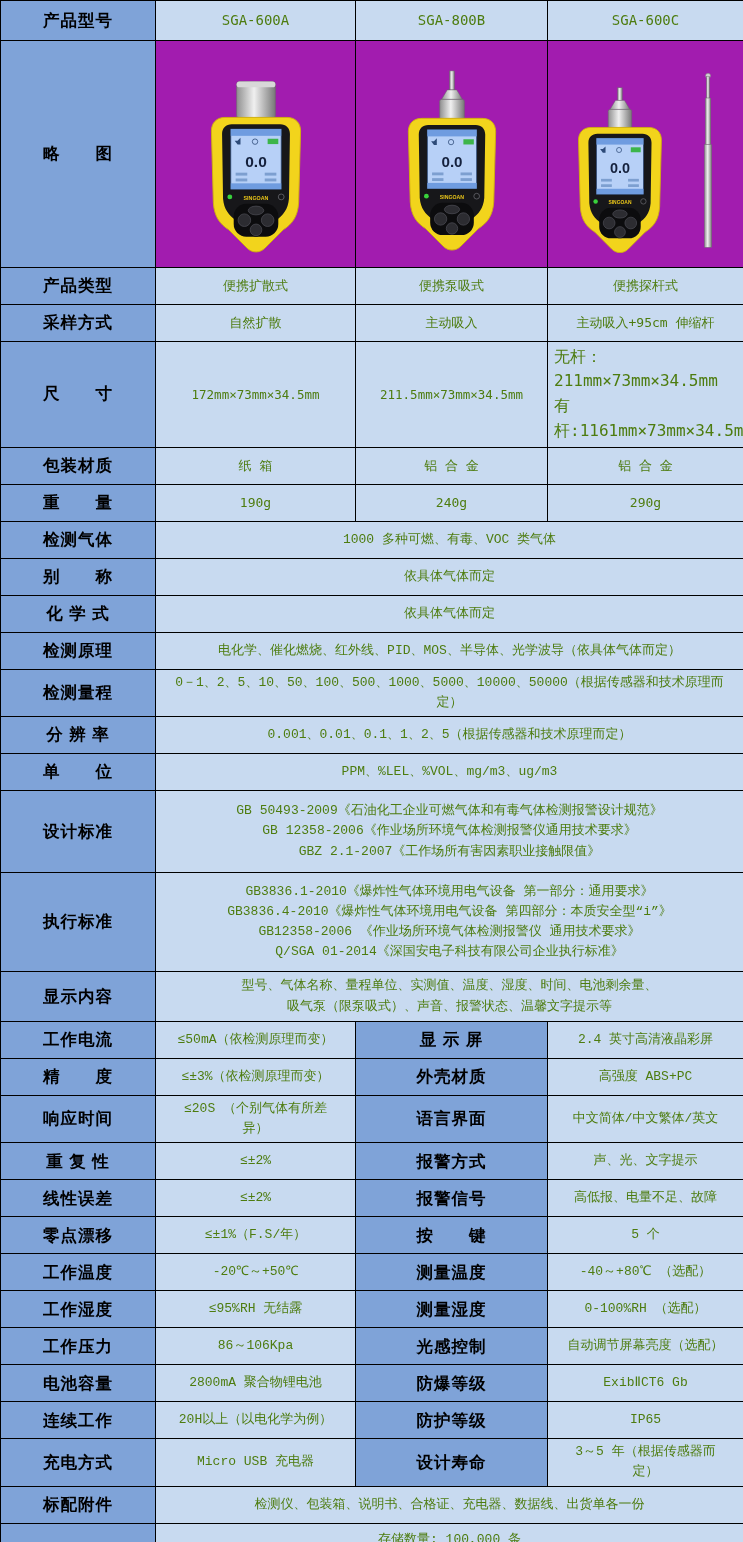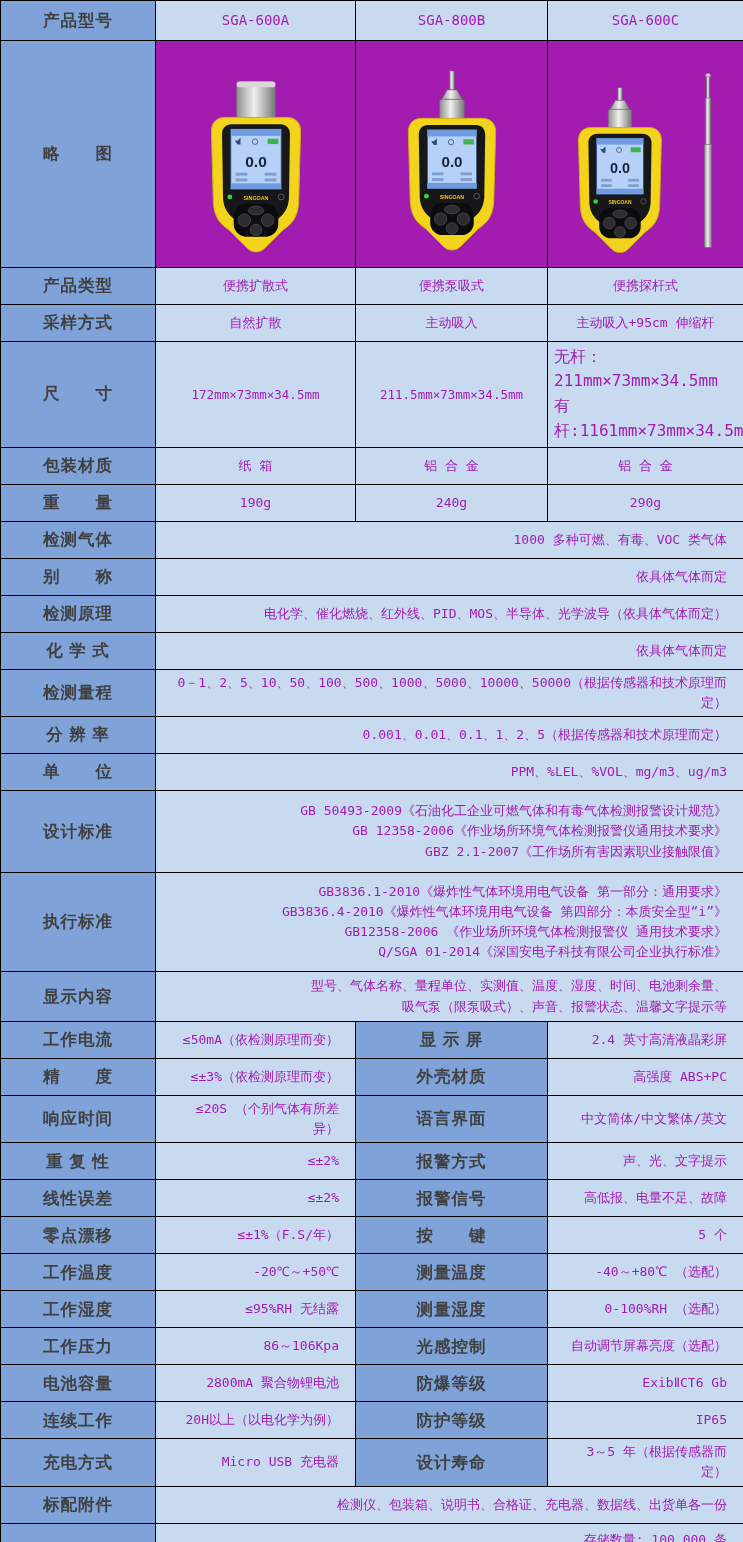--- a/index.html
+++ b/index.html
@@ -1,25 +1,25 @@
 <!DOCTYPE html>
 <html><head>
 <meta charset="utf-8">
 <style>
   html,body{margin:0;padding:0;background:#fff;}
   .page{width:743px;font-family:"Liberation Sans",sans-serif;}
   table.spec{border-collapse:collapse;table-layout:fixed;width:743px;}
   table.spec td{border:1px solid #000;overflow:hidden;vertical-align:middle;
     white-space:pre-line;line-height:1.55;}
   .lbl{background:#7fa3d8;font-weight:bold;text-align:center;font-size:16.5px;
-    letter-spacing:1px;color:#404040;}
-  .val{background:#c8daf0;font-size:13px;color:#a21caf;
+    letter-spacing:1px;color:#000000;}
+  .val{background:#c8daf0;font-size:13px;color:#4d7c0f;
     font-family:"DejaVu Sans Mono","Liberation Sans",sans-serif;}
   .val-c{text-align:center;}
-  .val-l{text-align:right;padding:3px 16px;}
+  .val-l{text-align:center;padding:3px 16px;font-family:Liberation Mono, monospace;}
   .mono{font-size:14px;}
   .dim-c{font-size:16px;padding:3px 6px;}
   .img-cell{background:#a21caf;text-align:center;vertical-align:middle;padding:0;}
   tr.h-head{height:40px;}  tr.h-sketch{height:197px;}
   tr.h-std{height:37px;margin-left:42px;}   tr.h-dim{height:57px;}
   tr.h-design{height:82px;}tr.h-exec{height:99px;}
   tr.h-disp{height:50px;}  tr.h-store{height:94px;}
   svg text{font-family:"Liberation Sans",sans-serif;}
 </style>
 </head>
@@ -214,26 +214,26 @@
 
 <tr class="h-std">
   <td class="lbl">检测气体</td>
   <td class="val val-l" colspan="3">1000 多种可燃、有毒、VOC 类气体</td>
 </tr>
 <tr class="h-std">
   <td class="lbl">别　　称</td>
   <td class="val val-l" colspan="3">依具体气体而定</td>
 </tr>
 <tr class="h-std">
+  <td class="lbl">化 学 式</td>
+  <td class="val val-l" colspan="3">依具体气体而定</td>
+</tr>
+<tr class="h-std">
   <td class="lbl">检测原理</td>
   <td class="val val-l" colspan="3">电化学、催化燃烧、红外线、PID、MOS、半导体、光学波导（依具体气体而定）</td>
-</tr>
-<tr class="h-std">
-  <td class="lbl">化 学 式</td>
-  <td class="val val-l" colspan="3">依具体气体而定</td>
 </tr>
 <tr class="h-std">
   <td class="lbl">检测量程</td>
   <td class="val val-l" colspan="3">0－1、2、5、10、50、100、500、1000、5000、10000、50000（根据传感器和技术原理而定）</td>
 </tr>
 <tr class="h-std">
   <td class="lbl">分 辨 率</td>
   <td class="val val-l" colspan="3">0.001、0.01、0.1、1、2、5（根据传感器和技术原理而定）</td>
 </tr>
 <tr class="h-std">

